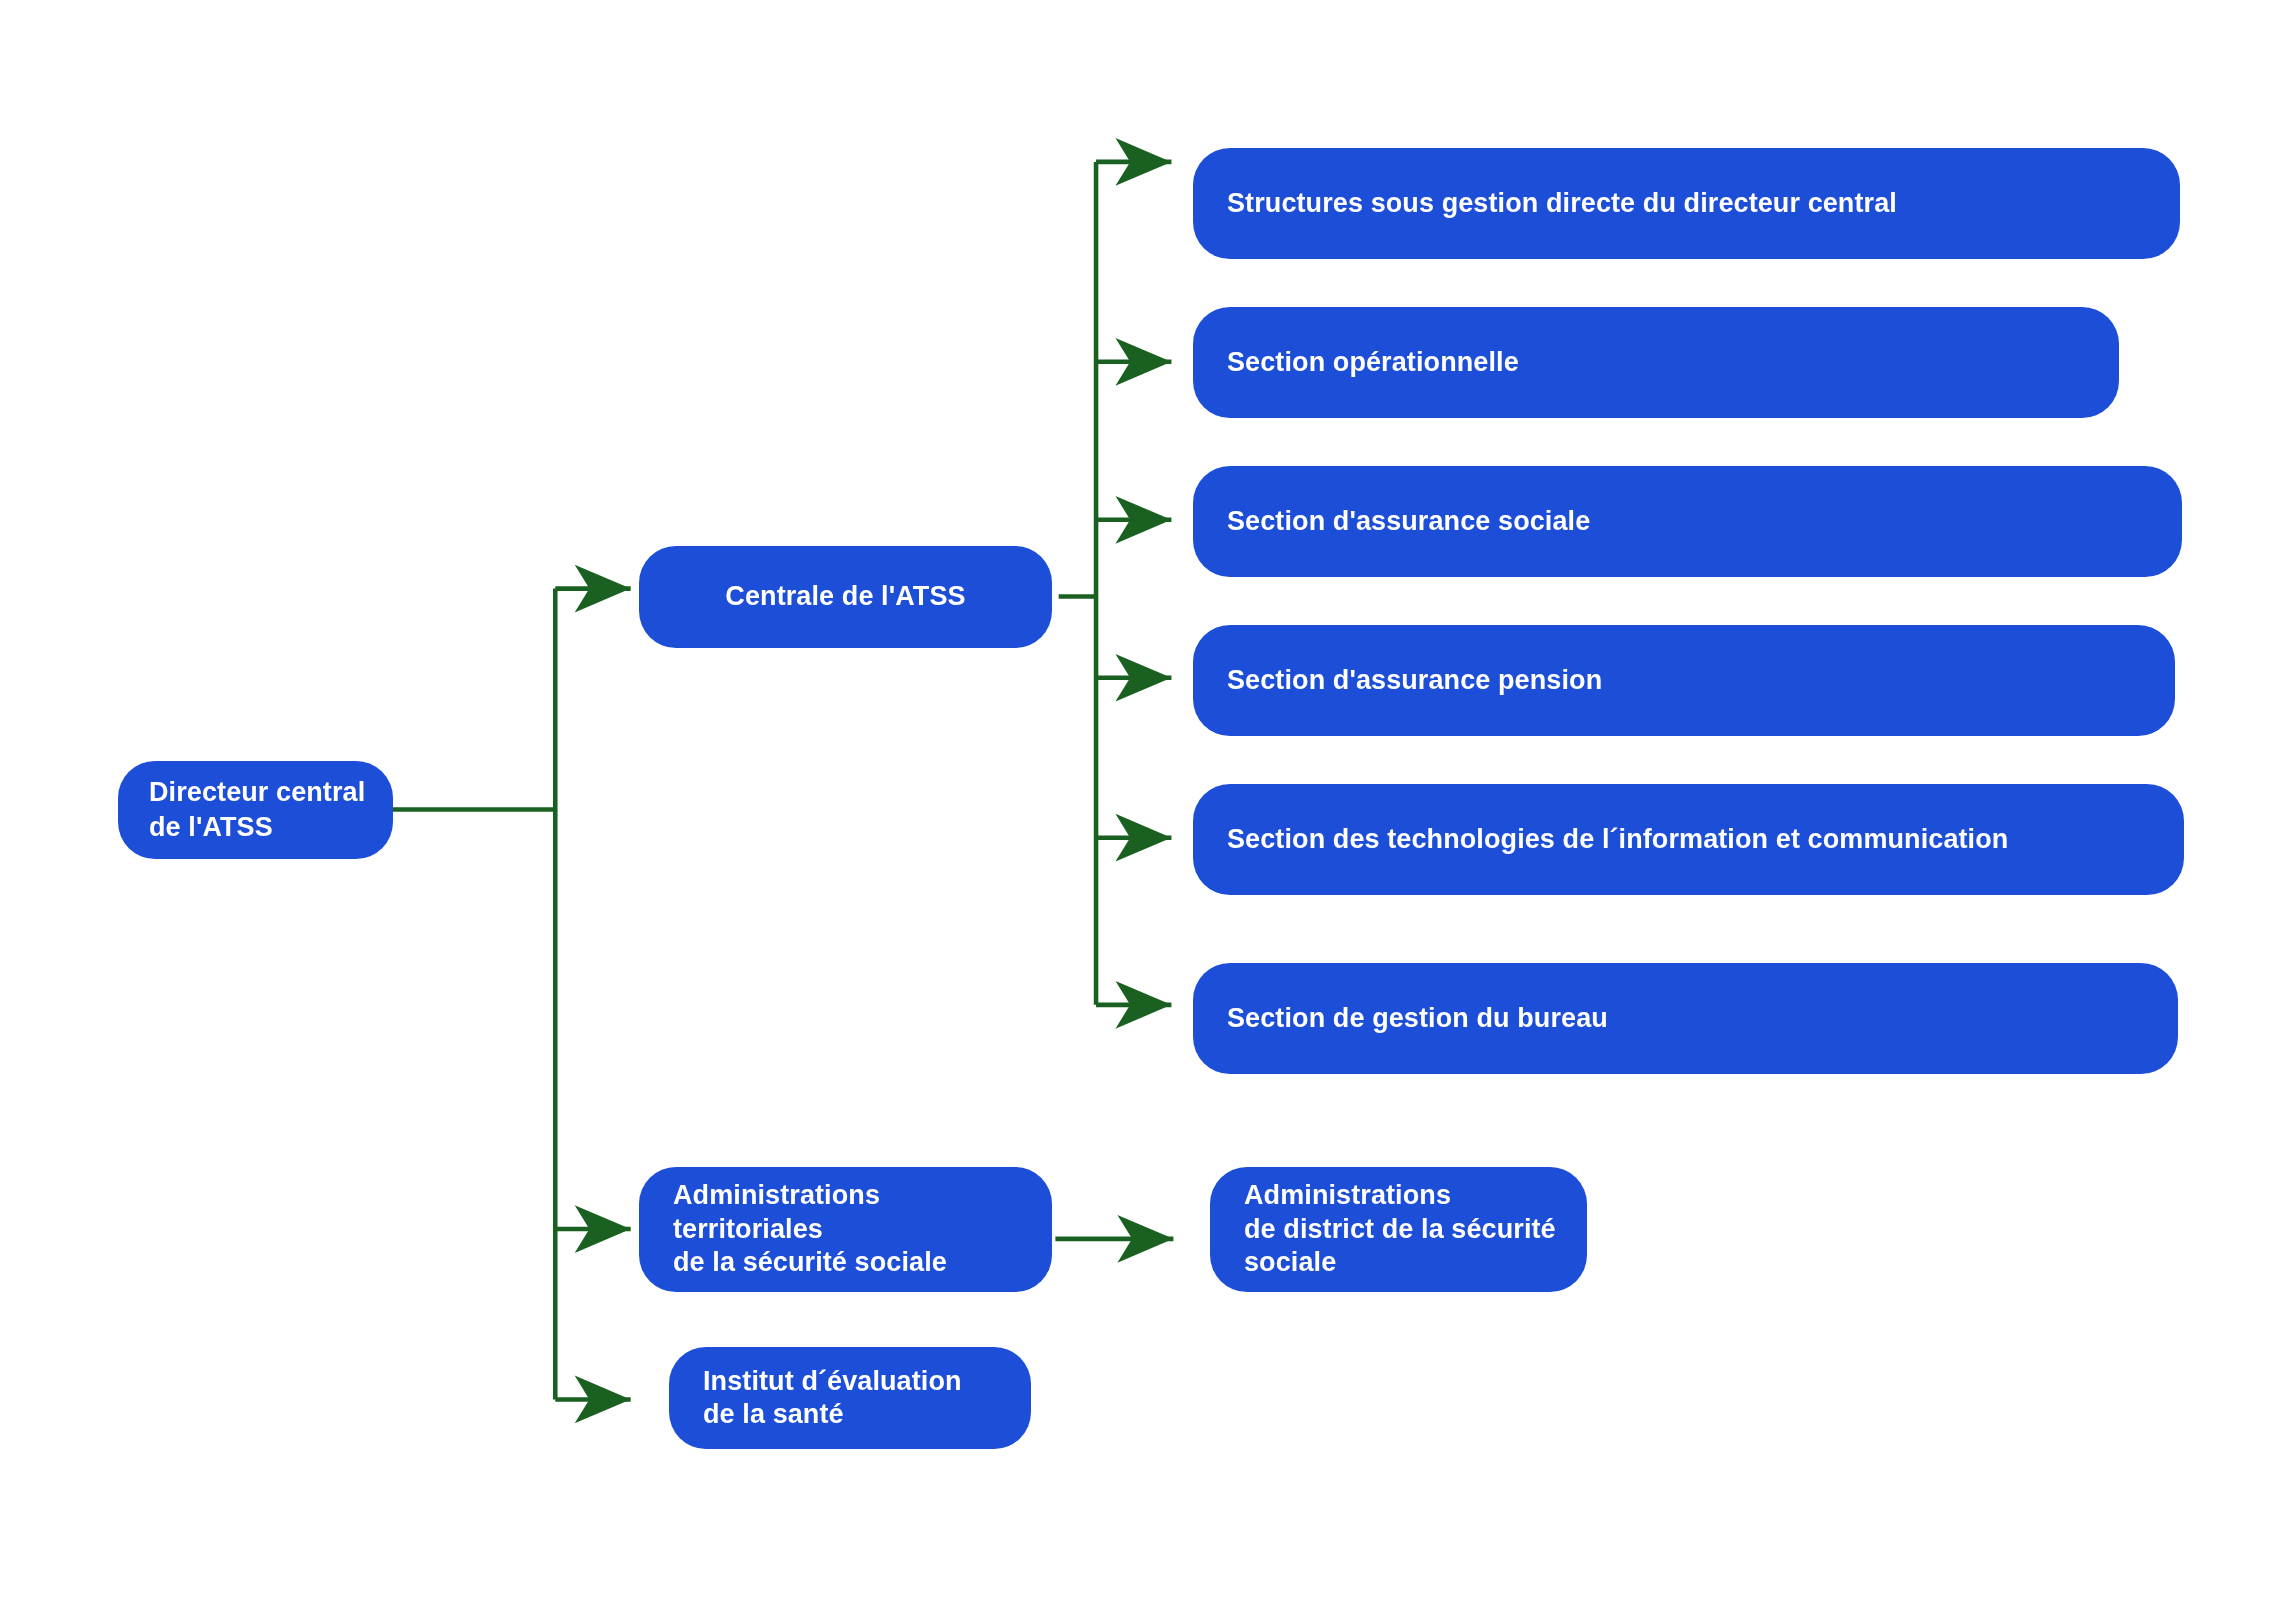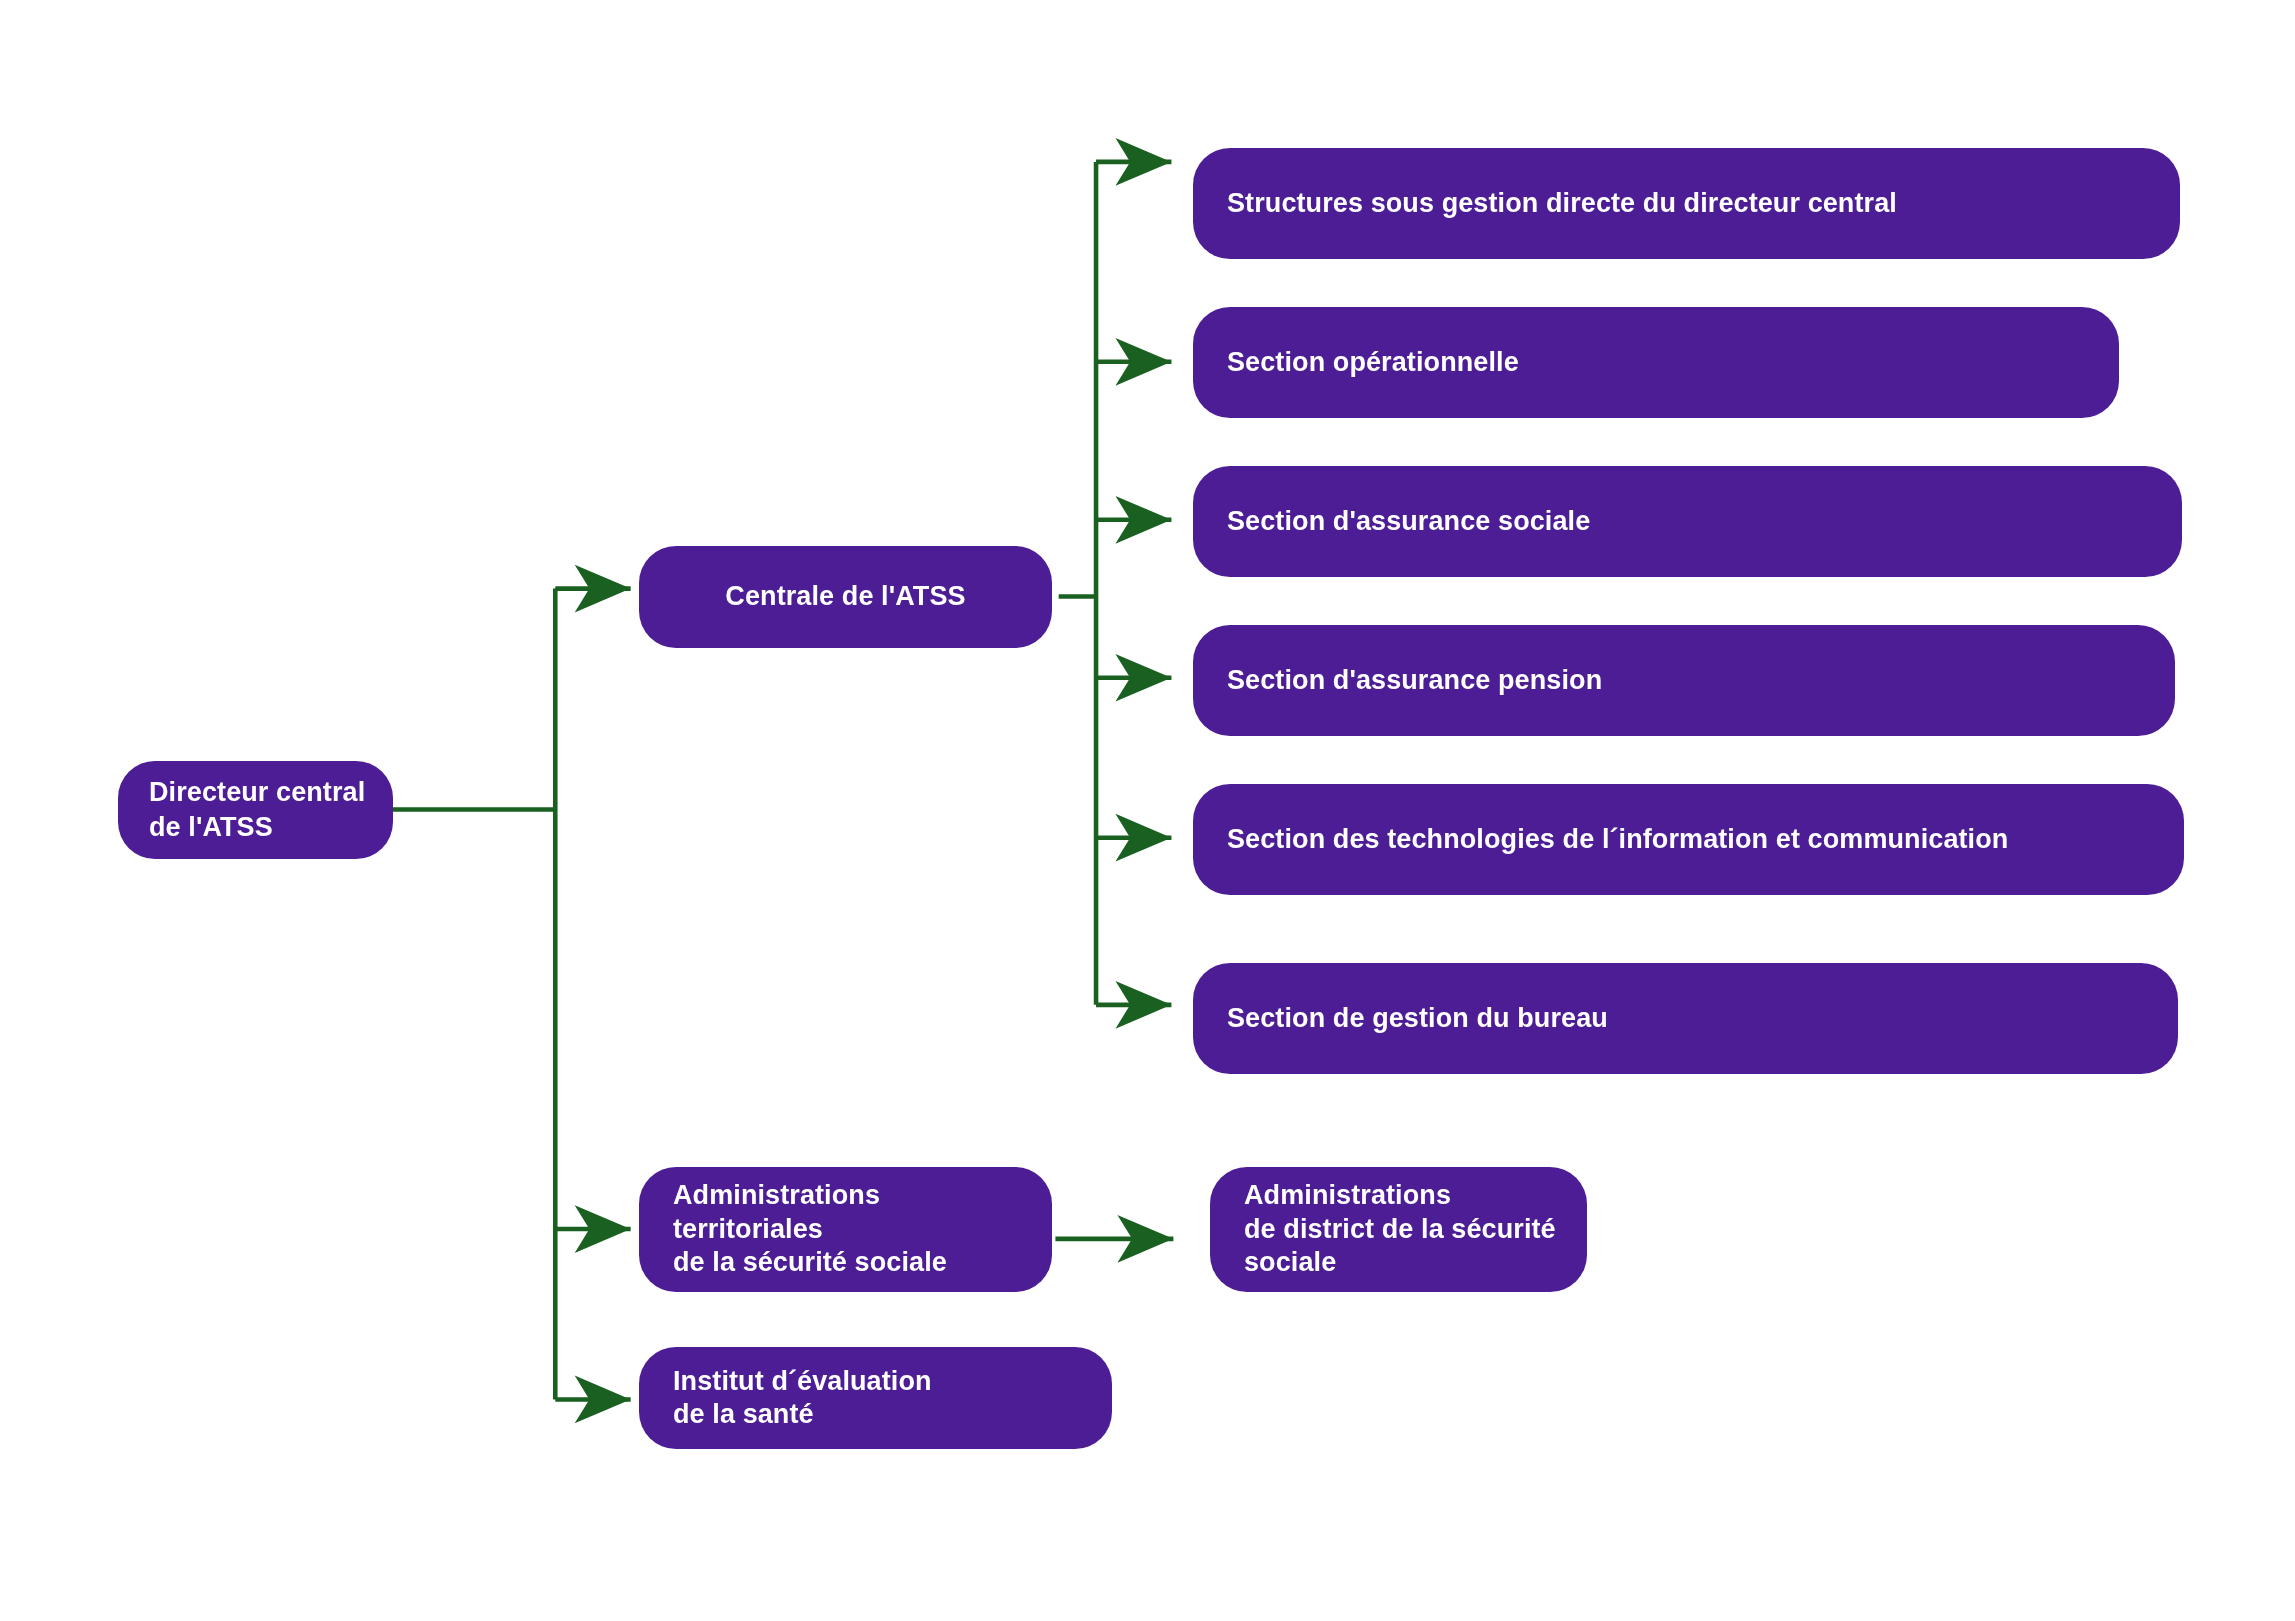--- a/index.html
+++ b/index.html
@@ -19,21 +19,21 @@
     position: absolute;
     left: 0;
     top: 0;
     width: 2295px;
     height: 1621px;
     pointer-events: none;
   }
   .node {
     position: absolute;
     box-sizing: border-box;
-    background: #4c1d95;
+    background: #1d4ed8;
     border-radius: 37px;
     display: flex;
     flex-direction: column;
     justify-content: center;
     color: #ffffff;
     font-weight: bold;
     font-size: 27px;
     line-height: 1.30;
     letter-spacing: 0.1px;
     white-space: pre-line;
@@ -97,17 +97,17 @@
   <div class="node pad-left" style="left:1193px; top:944px; width:985px; height:111px;margin-top:19px;">Section de gestion du bureau</div>
 
   <div class="node pad-left tight" style="left:639px; top:1167px; width:413px; height:125px;">Administrations
 territoriales
 de la sécurité sociale</div>
 
   <div class="node pad-left tight" style="left:1210px; top:1167px; width:377px; height:125px;">Administrations
 de district de la sécurité
 sociale</div>
 
-  <div class="node pad-left tight" style="left:639px; top:1347px; width:473px; height:102px;">Institut d´évaluation
+  <div class="node pad-left tight" style="left:669px; top:1347px; width:362px; height:102px;">Institut d´évaluation
 de la santé</div>
 
 </div>
 
 
 </body></html>

